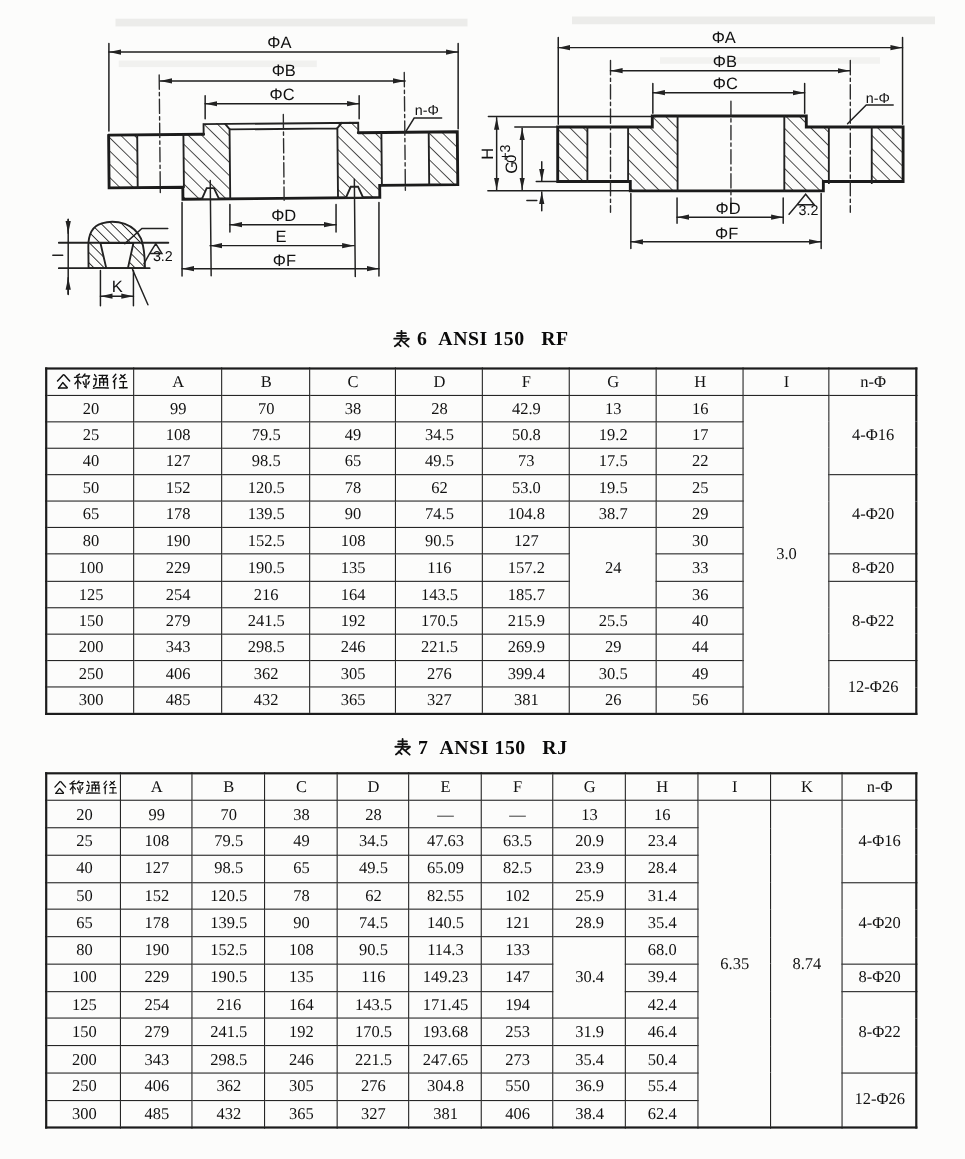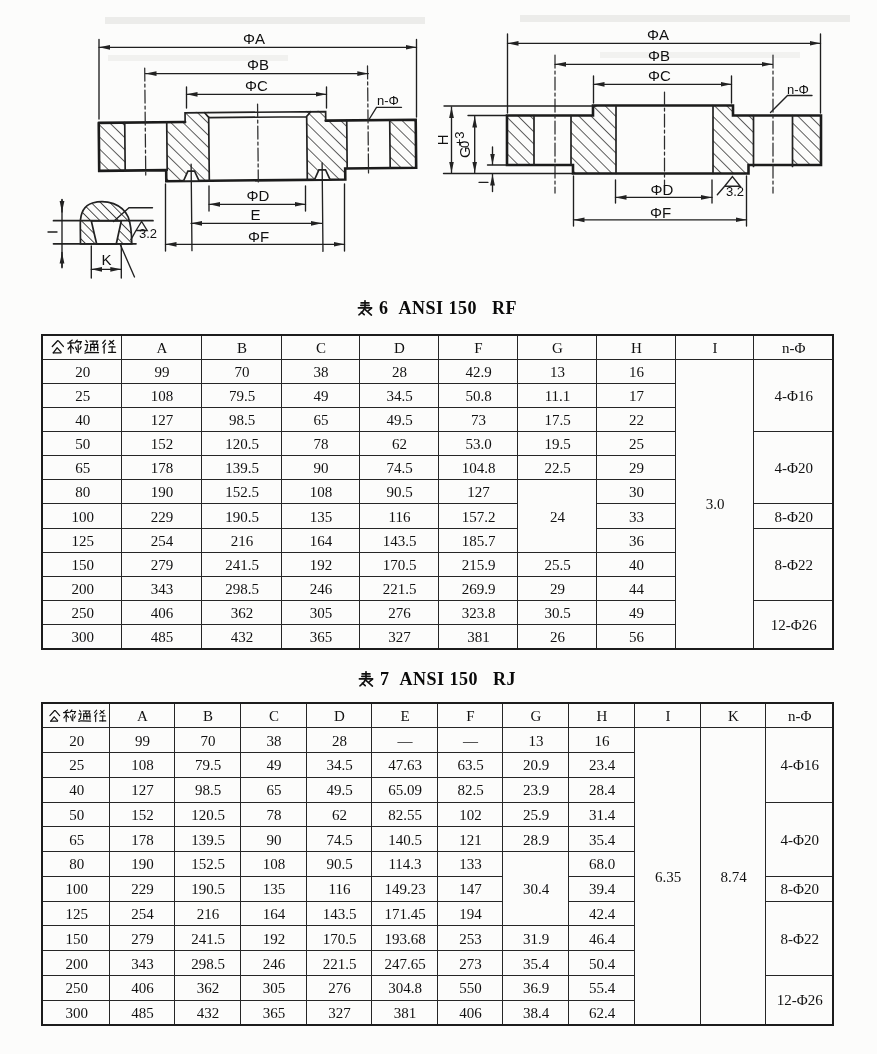--- a/index.html
+++ b/index.html
@@ -343,21 +343,21 @@
         <td rowspan="12">3.0</td>
         <td rowspan="3">4-Φ16</td>
       </tr>
 <tr style="height:24.15px">
         <td>25</td>
         <td>108</td>
         <td>79.5</td>
         <td>49</td>
         <td>34.5</td>
         <td>50.8</td>
-        <td>11.1</td>
+        <td>19.2</td>
         <td>17</td>
       </tr>
 <tr style="height:24.15px">
         <td>40</td>
         <td>127</td>
         <td>98.5</td>
         <td>65</td>
         <td>49.5</td>
         <td>73</td>
         <td>17.5</td>
@@ -374,21 +374,21 @@
         <td>25</td>
         <td rowspan="3">4-Φ20</td>
       </tr>
 <tr style="height:24.15px">
         <td>65</td>
         <td>178</td>
         <td>139.5</td>
         <td>90</td>
         <td>74.5</td>
         <td>104.8</td>
-        <td>22.5</td>
+        <td>38.7</td>
         <td>29</td>
       </tr>
 <tr style="height:24.15px">
         <td>80</td>
         <td>190</td>
         <td>152.5</td>
         <td>108</td>
         <td>90.5</td>
         <td>127</td>
         <td rowspan="3">24</td>
@@ -433,21 +433,21 @@
         <td>269.9</td>
         <td>29</td>
         <td>44</td>
       </tr>
 <tr style="height:24.15px">
         <td>250</td>
         <td>406</td>
         <td>362</td>
         <td>305</td>
         <td>276</td>
-        <td>323.8</td>
+        <td>399.4</td>
         <td>30.5</td>
         <td>49</td>
         <td rowspan="2">12-Φ26</td>
       </tr>
 <tr style="height:24.15px">
         <td>300</td>
         <td>485</td>
         <td>432</td>
         <td>365</td>
         <td>327</td>

